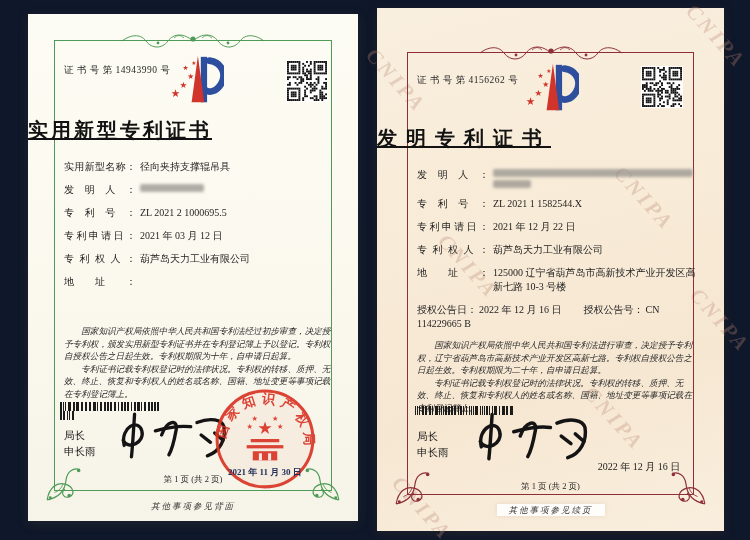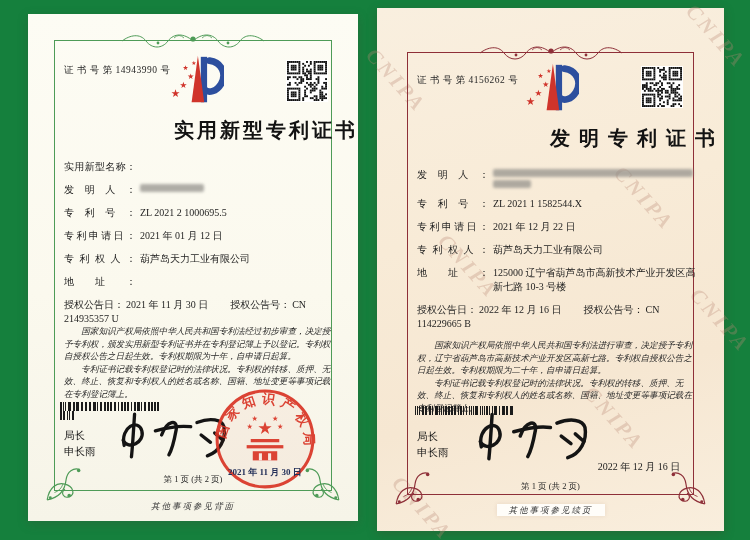--- a/index.html
+++ b/index.html
@@ -1,19 +1,19 @@
 <!DOCTYPE html>
 <html><head>
 <meta charset="utf-8">
 <style>
   html,body{margin:0;padding:0;}
   body{background:#e8e6e2;font-family:"Liberation Serif","DejaVu Serif",serif;}
   .stage{position:relative;width:750px;height:540px;overflow:hidden;
          background:linear-gradient(180deg,#f2f1ed 0%,#efedе9 60%,#ecebe6 100%);
-         background-color:#15803d;}
+         background-color:#0f172a;}
   .paper{position:absolute;}
   .paper.left{left:28px;top:14px;width:330px;height:507px;
     background:linear-gradient(180deg,#fdfcf4 0%,#fbf9ee 55%,#f6f4e8 100%);
     box-shadow:0 3px 10px rgba(70,70,55,.28);}
   .paper.right{left:377px;top:8px;width:347px;height:523px;
     background:linear-gradient(165deg,#f9efdf 0%,#f8ebd7 40%,#f6e7d2 70%,#f9eedd 100%);
     box-shadow:0 3px 10px rgba(70,55,40,.30);}
 
   .frame{position:absolute;border-style:solid;pointer-events:none;}
   .left .frame{inset:26px 26px 30px 26px;border-color:#4e9b57;border-width:1.5px;}
@@ -38,21 +38,21 @@
   .right .certno{left:40px;top:66px;}
 
   .logo{position:absolute;width:58px;height:58px;}
   .left .logo{left:138px;top:38px;}
   .right .logo{left:144px;top:52px;}
 
   .qr{position:absolute;width:40px;height:40px;background:#fff;padding:1px;}
   .left .qr{left:258px;top:46px;}
   .right .qr{left:264px;top:58px;}
 
-  .title{position:absolute;left:0;right:0;text-align:right;font-weight:bold;color:#121212;}
+  .title{position:absolute;left:0;right:0;text-align:left;font-weight:bold;color:#121212;text-decoration:underline;}
   .left .title{top:103px;font-size:20px;letter-spacing:3px;}
   .right .title{top:117px;font-size:20px;letter-spacing:9px;}
 
   .fields{position:absolute;}
   .left .fields{left:36px;right:22px;top:146px;}
   .right .fields{left:40px;right:26px;top:160px;}
   .frow{display:flex;font-size:10px;color:#1e1e1e;line-height:1.4;margin-bottom:9px;}
   .flabel{flex:0 0 72px;width:72px;text-align:justify;text-align-last:justify;
           -moz-text-align-last:justify;white-space:normal;}
   .fvalue{flex:1;padding-left:4px;}
@@ -374,44 +374,42 @@
           <rect x="15" y="20" width="1" height="1"></rect>
           <rect x="16" y="20" width="1" height="1"></rect>
           <rect x="18" y="20" width="1" height="1"></rect>
         </svg></div>
 
     <div class="title">实用新型专利证书</div>
 
     <div class="fields">
       <div class="frow">
         <span class="flabel">实用新型名称：</span>
+        <span class="fvalue">径向夹持支撑辊吊具</span>
       </div>
       <div class="frow">
         <span class="flabel">发明人：</span>
         <span class="redactwrap">
             <span class="redact" style="width:64px"></span>
           </span>
       </div>
       <div class="frow">
         <span class="flabel">专利号：</span>
         <span class="fvalue">ZL 2021 2 1000695.5</span>
       </div>
       <div class="frow">
         <span class="flabel">专利申请日：</span>
-        <span class="fvalue">2021 年 01 月 12 日</span>
+        <span class="fvalue">2021 年 03 月 12 日</span>
       </div>
       <div class="frow">
         <span class="flabel">专利权人：</span>
         <span class="fvalue">葫芦岛天力工业有限公司</span>
       </div>
       <div class="frow">
         <span class="flabel">地址：</span>
-      </div>
-      <div class="frow grant">
-        <span class="flabel">授权公告日：</span><span class="fvalue">2021 年 11 月 30 日</span><span class="gsep"></span><span class="flabel">授权公告号：</span><span class="fvalue">CN 214935357 U</span>
       </div>
     </div>
 
     <div class="bodytxt">
       <p>国家知识产权局依照中华人民共和国专利法经过初步审查，决定授予专利权，颁发实用新型专利证书并在专利登记簿上予以登记。专利权自授权公告之日起生效。专利权期限为十年，自申请日起算。</p>
       <p>专利证书记载专利权登记时的法律状况。专利权的转移、质押、无效、终止、恢复和专利权人的姓名或名称、国籍、地址变更等事项记载在专利登记簿上。</p>
     </div>
 
     <div class="barcode"><span style="width:2px;margin-right:1px"></span><span style="width:1px;margin-right:1px"></span><span style="width:1px;margin-right:2px"></span><span style="width:3px;margin-right:2px"></span><span style="width:2px;margin-right:1px"></span><span style="width:3px;margin-right:2px"></span><span style="width:2px;margin-right:2px"></span><span style="width:2px;margin-right:2px"></span><span style="width:2px;margin-right:2px"></span><span style="width:3px;margin-right:1px"></span><span style="width:1px;margin-right:2px"></span><span style="width:2px;margin-right:2px"></span><span style="width:2px;margin-right:1px"></span><span style="width:2px;margin-right:1px"></span><span style="width:2px;margin-right:2px"></span><span style="width:2px;margin-right:2px"></span><span style="width:1px;margin-right:2px"></span><span style="width:2px;margin-right:1px"></span><span style="width:2px;margin-right:1px"></span><span style="width:2px;margin-right:2px"></span><span style="width:1px;margin-right:2px"></span><span style="width:2px;margin-right:1px"></span><span style="width:3px;margin-right:1px"></span><span style="width:1px;margin-right:2px"></span><span style="width:2px;margin-right:2px"></span><span style="width:2px;margin-right:1px"></span><span style="width:2px;margin-right:1px"></span><span style="width:2px;margin-right:1px"></span><span style="width:2px;margin-right:1px"></span><span style="width:2px;margin-right:1px"></span><span style="width:2px;margin-right:2px"></span><span style="width:1px;margin-right:1px"></span><span style="width:1px;margin-right:2px"></span><span style="width:2px;margin-right:1px"></span></div>
 

